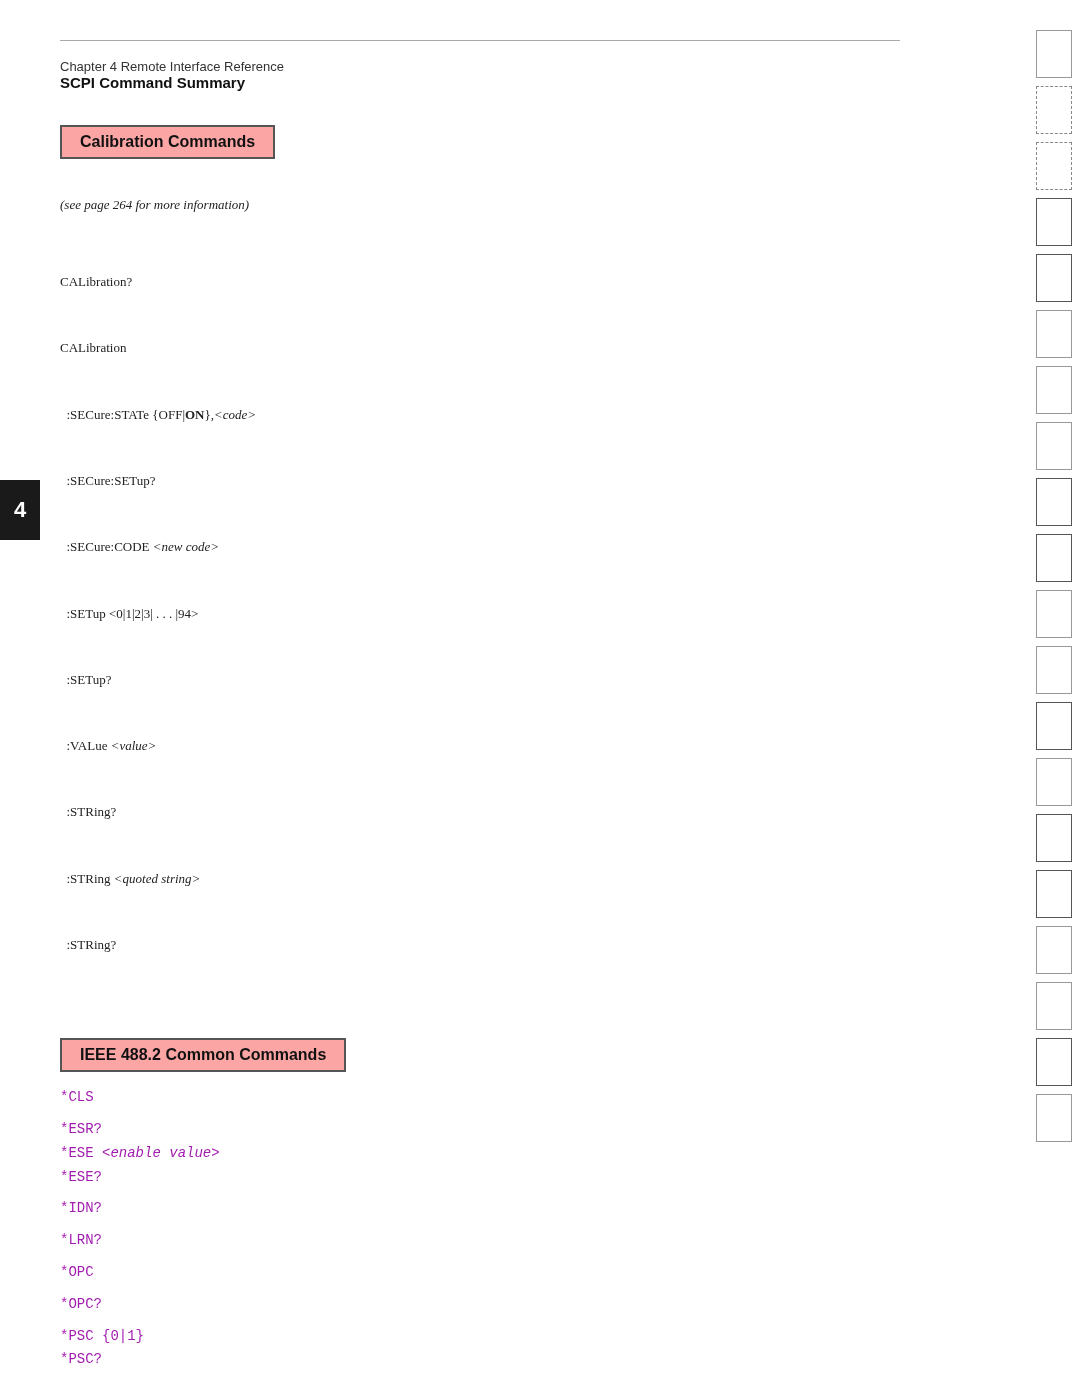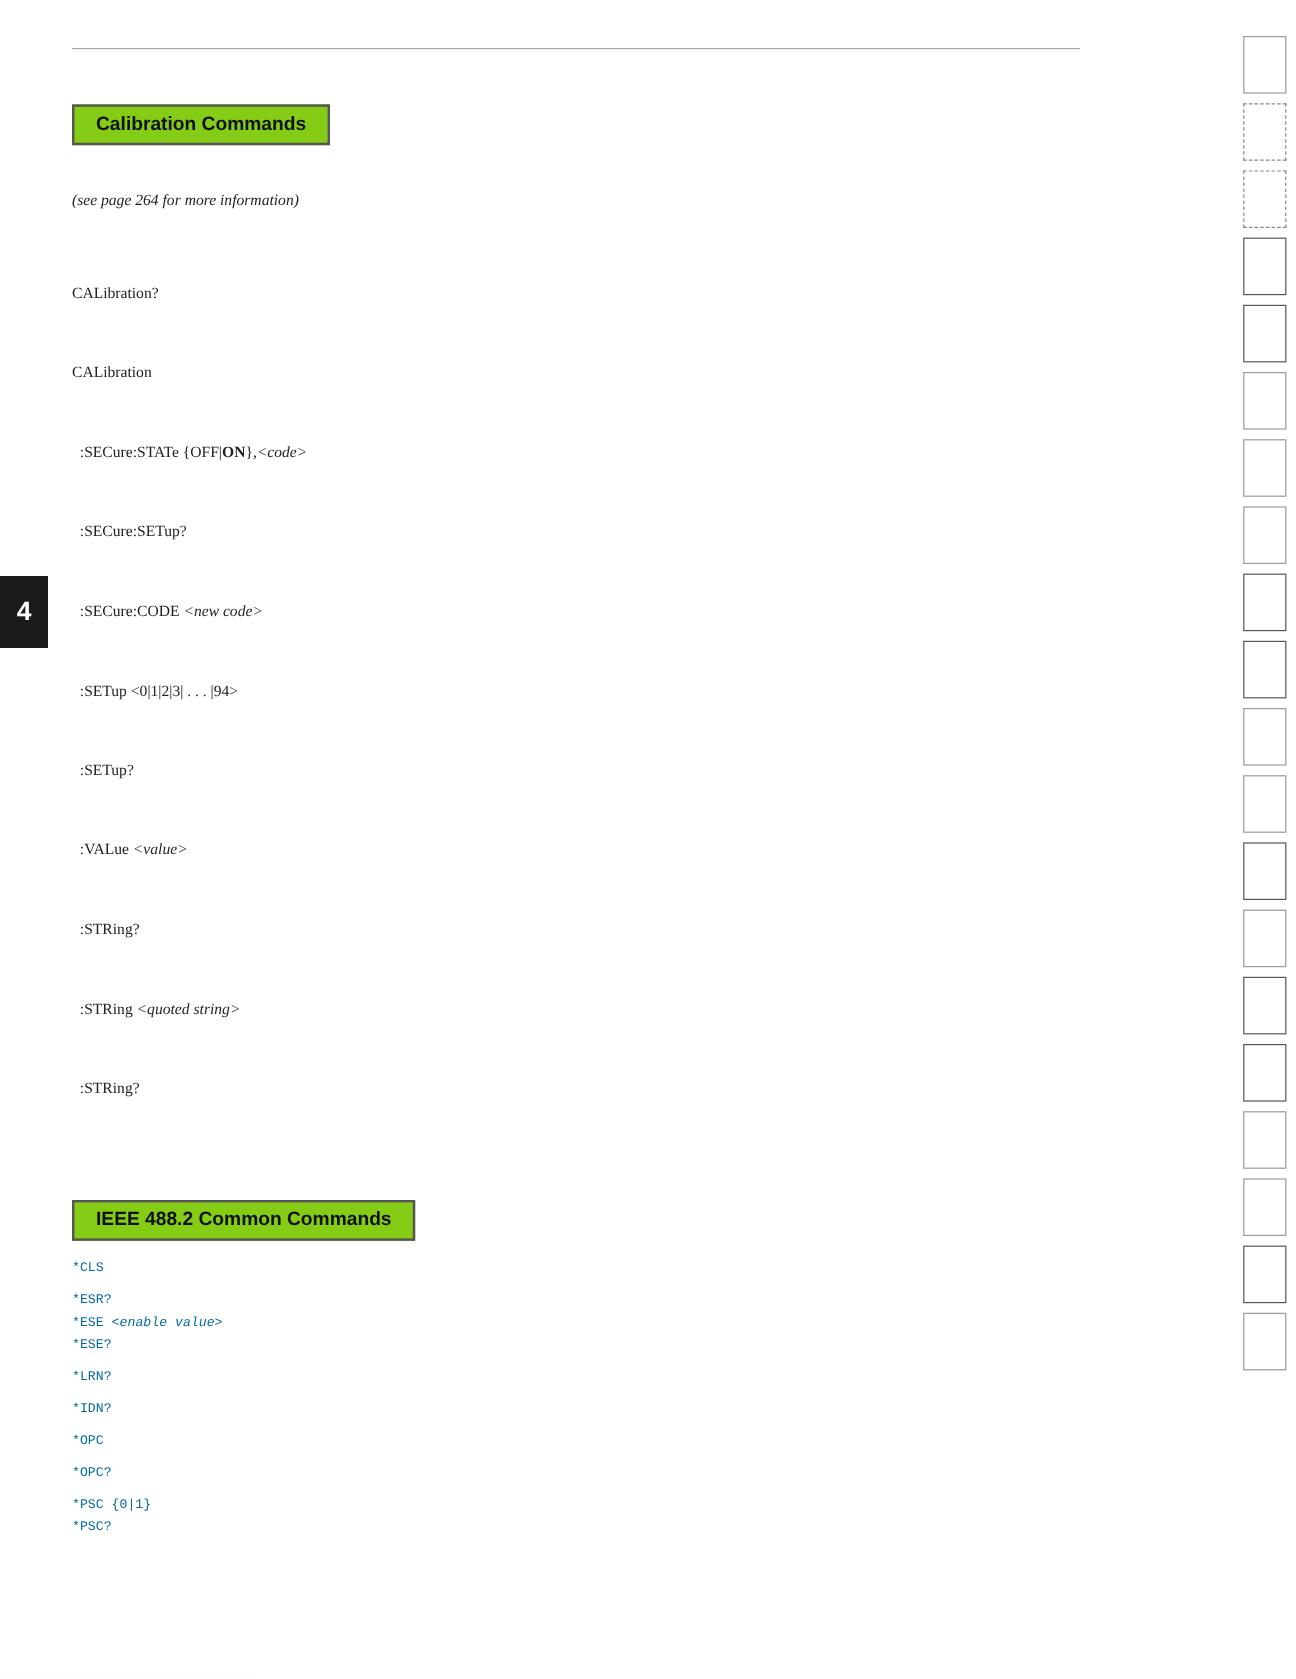--- a/index.html
+++ b/index.html
@@ -102,21 +102,21 @@
       color: #111;
       font-family: Arial, sans-serif;
     }
 
     
     .section-box {
       border: 2px solid #555;
       display: inline-block;
       padding: 6px 18px;
       margin: 28px 0 14px 0;
-      background: #84cc16;
+      background: #fca5a5;
     }
 
     .section-box .section-label {
       font-size: 16px;
       font-weight: bold;
       font-family: Arial, sans-serif;
       color: #111;
     }
 
     
@@ -139,22 +139,22 @@
       white-space: pre;
     }
 
     .code-block .code-line {
       display: block;
     }
 
     
     .cmd-entry {
       font-family: 'Courier New', Courier, monospace;
-      font-size: 11px;
-      color: #0369a1;
+      font-size: 14px;
+      color: #a21caf;
       margin-bottom: 8px;
       white-space: pre;
       line-height: 1.7;
     }
   </style>
 </head>
 <body>
 
 <div class="page-container">
 
@@ -180,20 +180,24 @@
     <div class="thumb-box"></div>
     <div class="thumb-box"></div>
     <div class="thumb-box solid"></div>
     <div class="thumb-box"></div>
   </div>
 
   <div class="main-content">
 
     <div class="top-line"></div>
 
+    <div class="chapter-header">
+      <div class="chapter-ref">Chapter 4  Remote Interface Reference</div>
+      <div class="section-title">SCPI Command Summary</div>
+    </div>
 
     
     <div class="section-box">
       <span class="section-label">Calibration Commands</span>
     </div>
 
     <div class="italic-note">(see page 264 for more information)</div>
 
     <div class="code-block">
       <span class="code-line">CALibration?</span>
@@ -214,23 +218,23 @@
       <span class="section-label">IEEE 488.2 Common Commands</span>
     </div>
 
     
     <div class="cmd-entry">*CLS</div>
 
     <div class="cmd-entry">*ESR?
 *ESE <em>&lt;enable value&gt;</em>
 *ESE?</div>
 
+    <div class="cmd-entry">*IDN?</div>
+
     <div class="cmd-entry">*LRN?</div>
-
-    <div class="cmd-entry">*IDN?</div>
 
     <div class="cmd-entry">*OPC</div>
 
     <div class="cmd-entry">*OPC?</div>
 
     <div class="cmd-entry">*PSC {0|1}
 *PSC?</div>
 
     
 

